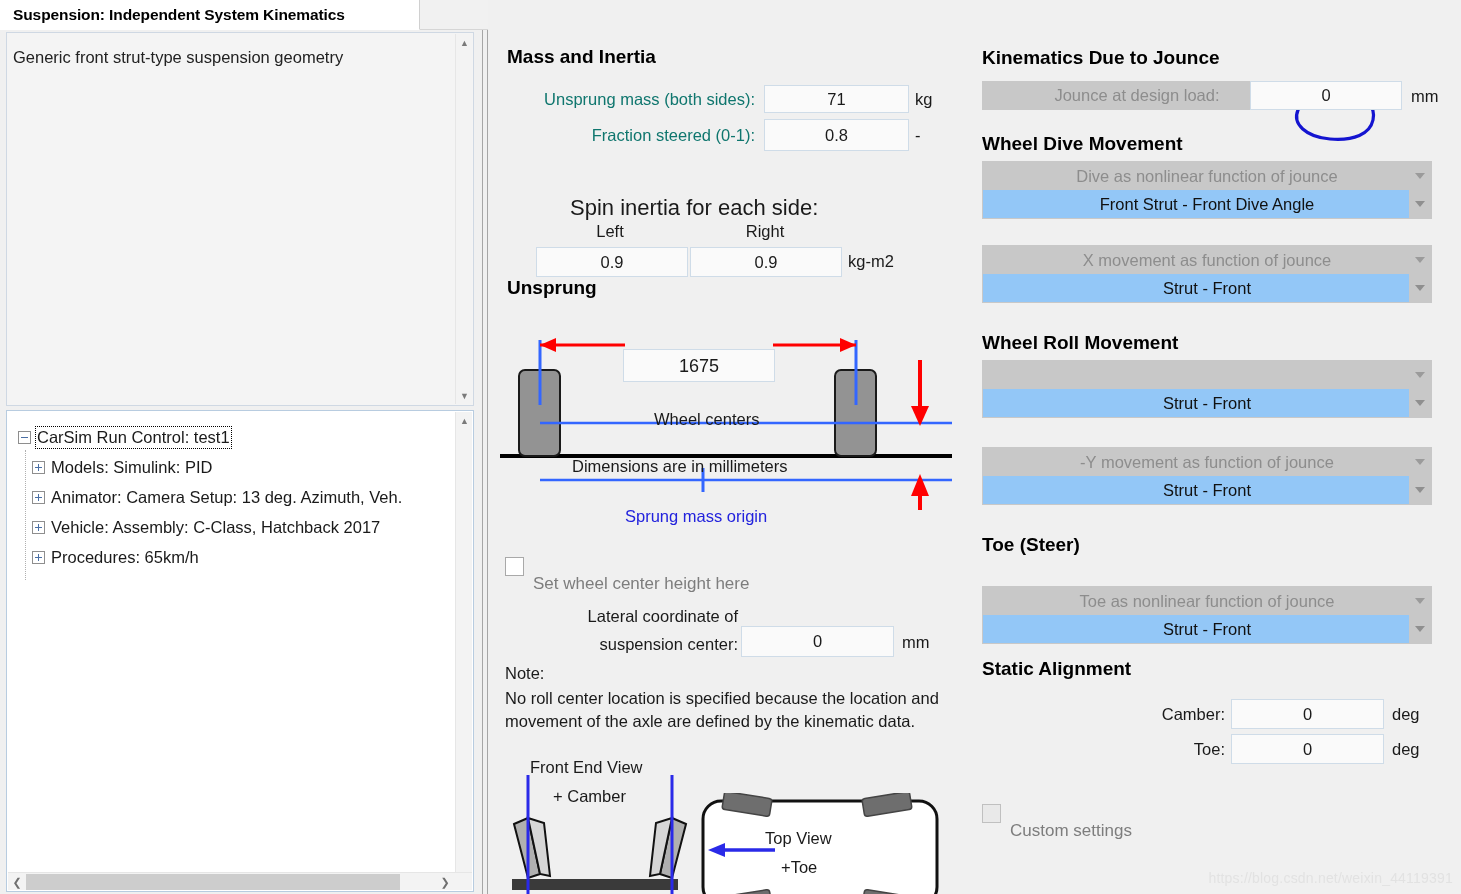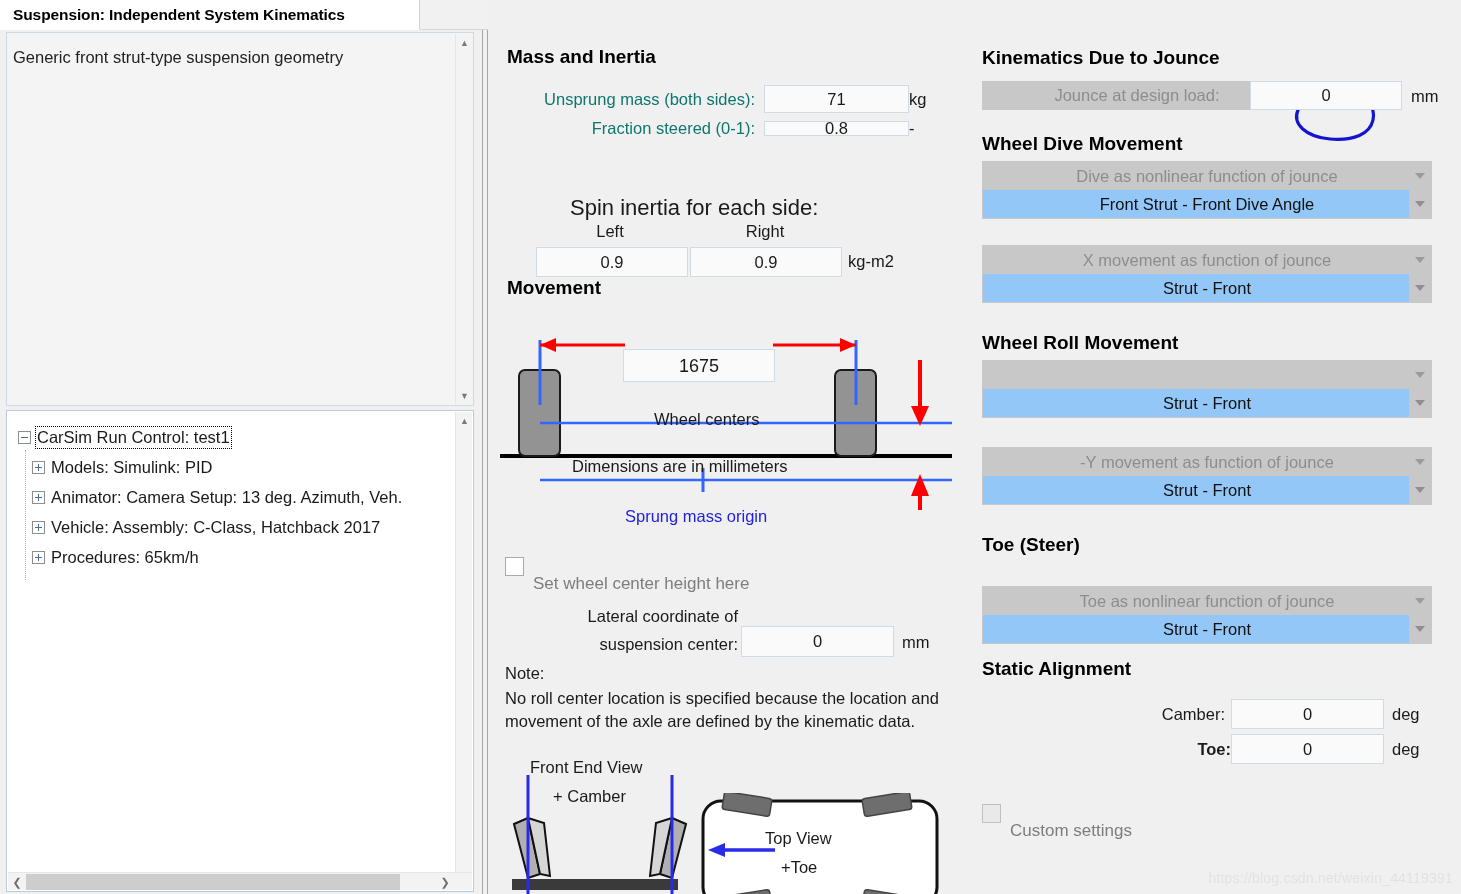--- a/index.html
+++ b/index.html
@@ -117,21 +117,21 @@
 
   .field-row { display: flex; align-items: center; }
   .f-label { font-size: 16.5px; color: #0f766e; text-align: right; }
   .f-input {
     background: #fafafa; border: 1px solid #cfdce8;
     font-size: 16.5px; color: #1a1a1a;
     text-align: center; line-height: 1;
     display: flex; align-items: center; justify-content: center;
     cursor: text;
   }
-  .f-unit { font-size: 16.5px; color: #1a1a1a; margin-left: 0; }
+  .f-unit { font-size: 16.5px; color: #1a1a1a; margin-left: 6px; }
 
   .note-text { font-size: 16.5px; color: #1a1a1a; line-height: 1.37; }
 
   .chk-box {
     width: 19px; height: 19px; background: #fff; border: 1px solid #a9a9a9;
     display: inline-block; flex: 0 0 auto; cursor: pointer;
   }
   .chk-label { font-size: 17px; color: #7d7d7d; margin-left: 9px; margin-top: 36px; }
 
   
@@ -243,34 +243,34 @@
       <div class="f-unit">kg</div>
     </div>
 
     <svg style="position:absolute; left:796px; top:58px; width:110px; height:56px; pointer-events:none; overflow:visible;" viewBox="0 0 110 56">
       <path d="M 68 8 C 44 2, 18 8, 12 22 C 6 36, 20 49, 44 51 C 68 53, 84 46, 87 32 C 90 18, 80 9, 62 6" fill="none" stroke="#1414d0" stroke-width="3.2" stroke-linecap="round"></path>
       <path d="M 58 4 L 74 12" fill="none" stroke="#1414d0" stroke-width="3.2" stroke-linecap="round"></path>
     </svg>
 
     <div class="field-row" style="position:absolute; left:0px; top:89px; width:460px;">
       <div class="f-label" style="width:265px;">Fraction steered (0-1):</div>
-      <div class="f-input" style="width:145px; height:15px; margin-left:9px;text-align:center;">0.8</div>
+      <div class="f-input" style="width:145px; height:32px; margin-left:9px;text-align:center;">0.8</div>
       <div class="f-unit">-</div>
     </div>
 
     <div style="position:absolute; left:80px; top:133px; font-size:22px;margin-top:32px;">Spin inertia for each side:</div>
 
     <div style="position:absolute; left:44px; top:192px; width:152px; text-align:center; font-size:16.5px;">Left</div>
     <div style="position:absolute; left:199px; top:192px; width:152px; text-align:center; font-size:16.5px;">Right</div>
 
     <div class="f-input" style="position:absolute; left:46px; top:217px; width:152px; height:30px;">0.9</div>
     <div class="f-input" style="position:absolute; left:200px; top:217px; width:152px; height:30px;">0.9</div>
     <div style="position:absolute; left:358px; top:222px; font-size:16.5px;">kg-m2</div>
 
-    <div class="sec-h" style="position:absolute; left:17px; top:247px;">Movement</div>
+    <div class="sec-h" style="position:absolute; left:17px; top:247px;">Unsprung</div>
 
     <svg style="position:absolute; left:0px; top:280px; width:475px; height:200px;" viewBox="0 0 475 200">
 
       <line x1="10" y1="146" x2="462" y2="146" stroke="#000" stroke-width="4"></line>
 
       <rect x="29" y="60" width="41" height="86" rx="6" fill="#939393" stroke="#1a1a1a" stroke-width="2"></rect>
 
       <rect x="345" y="60" width="41" height="86" rx="6" fill="#939393" stroke="#1a1a1a" stroke-width="2"></rect>
 
       <line x1="50" y1="30" x2="50" y2="95" stroke="#3366ff" stroke-width="3"></line>
@@ -434,21 +434,21 @@
           </span>
       </div>
     </div>
 
     <div class="sec-h" style="position:absolute; left:7px; top:628px;">Static Alignment</div>
 
     <div class="sa-label" style="position:absolute; left:130px; top:675px; width:120px;">Camber:</div>
     <div class="f-input" style="position:absolute; left:256px; top:669px; width:153px; height:30px;">0</div>
     <div style="position:absolute; left:417px; top:675px; font-size:16.5px;">deg</div>
 
-    <div class="sa-label" style="position:absolute; left:136px; top:710px; width:120px;font-weight:bold;">Toe:</div>
+    <div class="sa-label" style="position:absolute; left:130px; top:710px; width:120px;">Toe:</div>
     <div class="f-input" style="position:absolute; left:256px; top:704px; width:153px; height:30px;">0</div>
     <div style="position:absolute; left:417px; top:710px; font-size:16.5px;">deg</div>
 
     <div style="position:absolute; left:7px; top:755px; display:flex; align-items:center;">
       <span class="chk-box" style="background:#e9e9e9; border-color:#c0c0c0;"></span>
       <span class="chk-label">Custom settings</span>
     </div>
   </div>
 
   <div class="watermark">https://blog.csdn.net/weixin_44119391</div>

